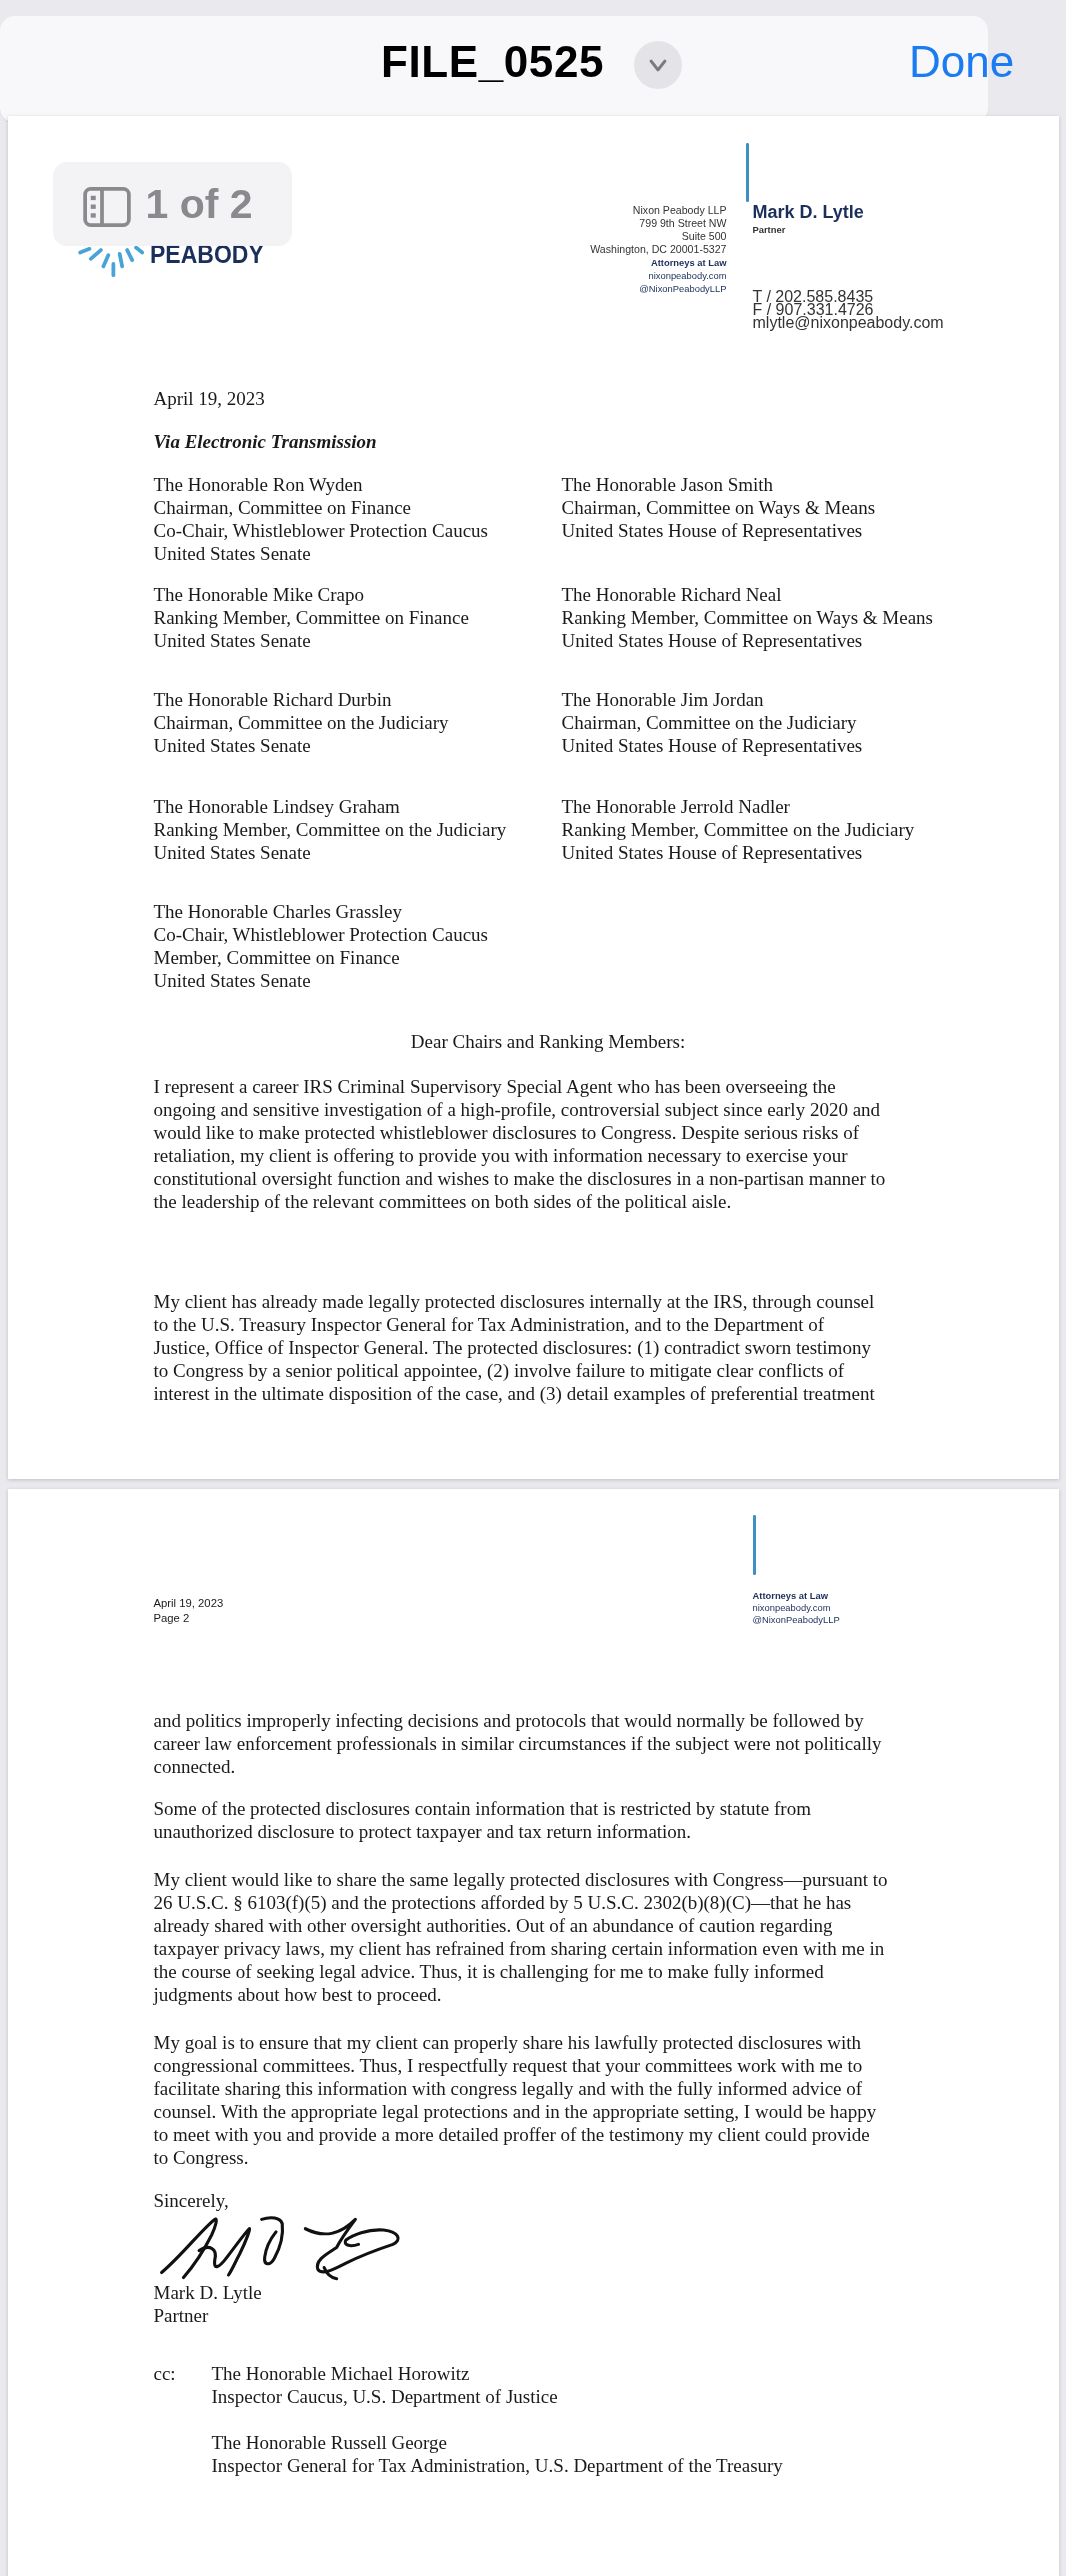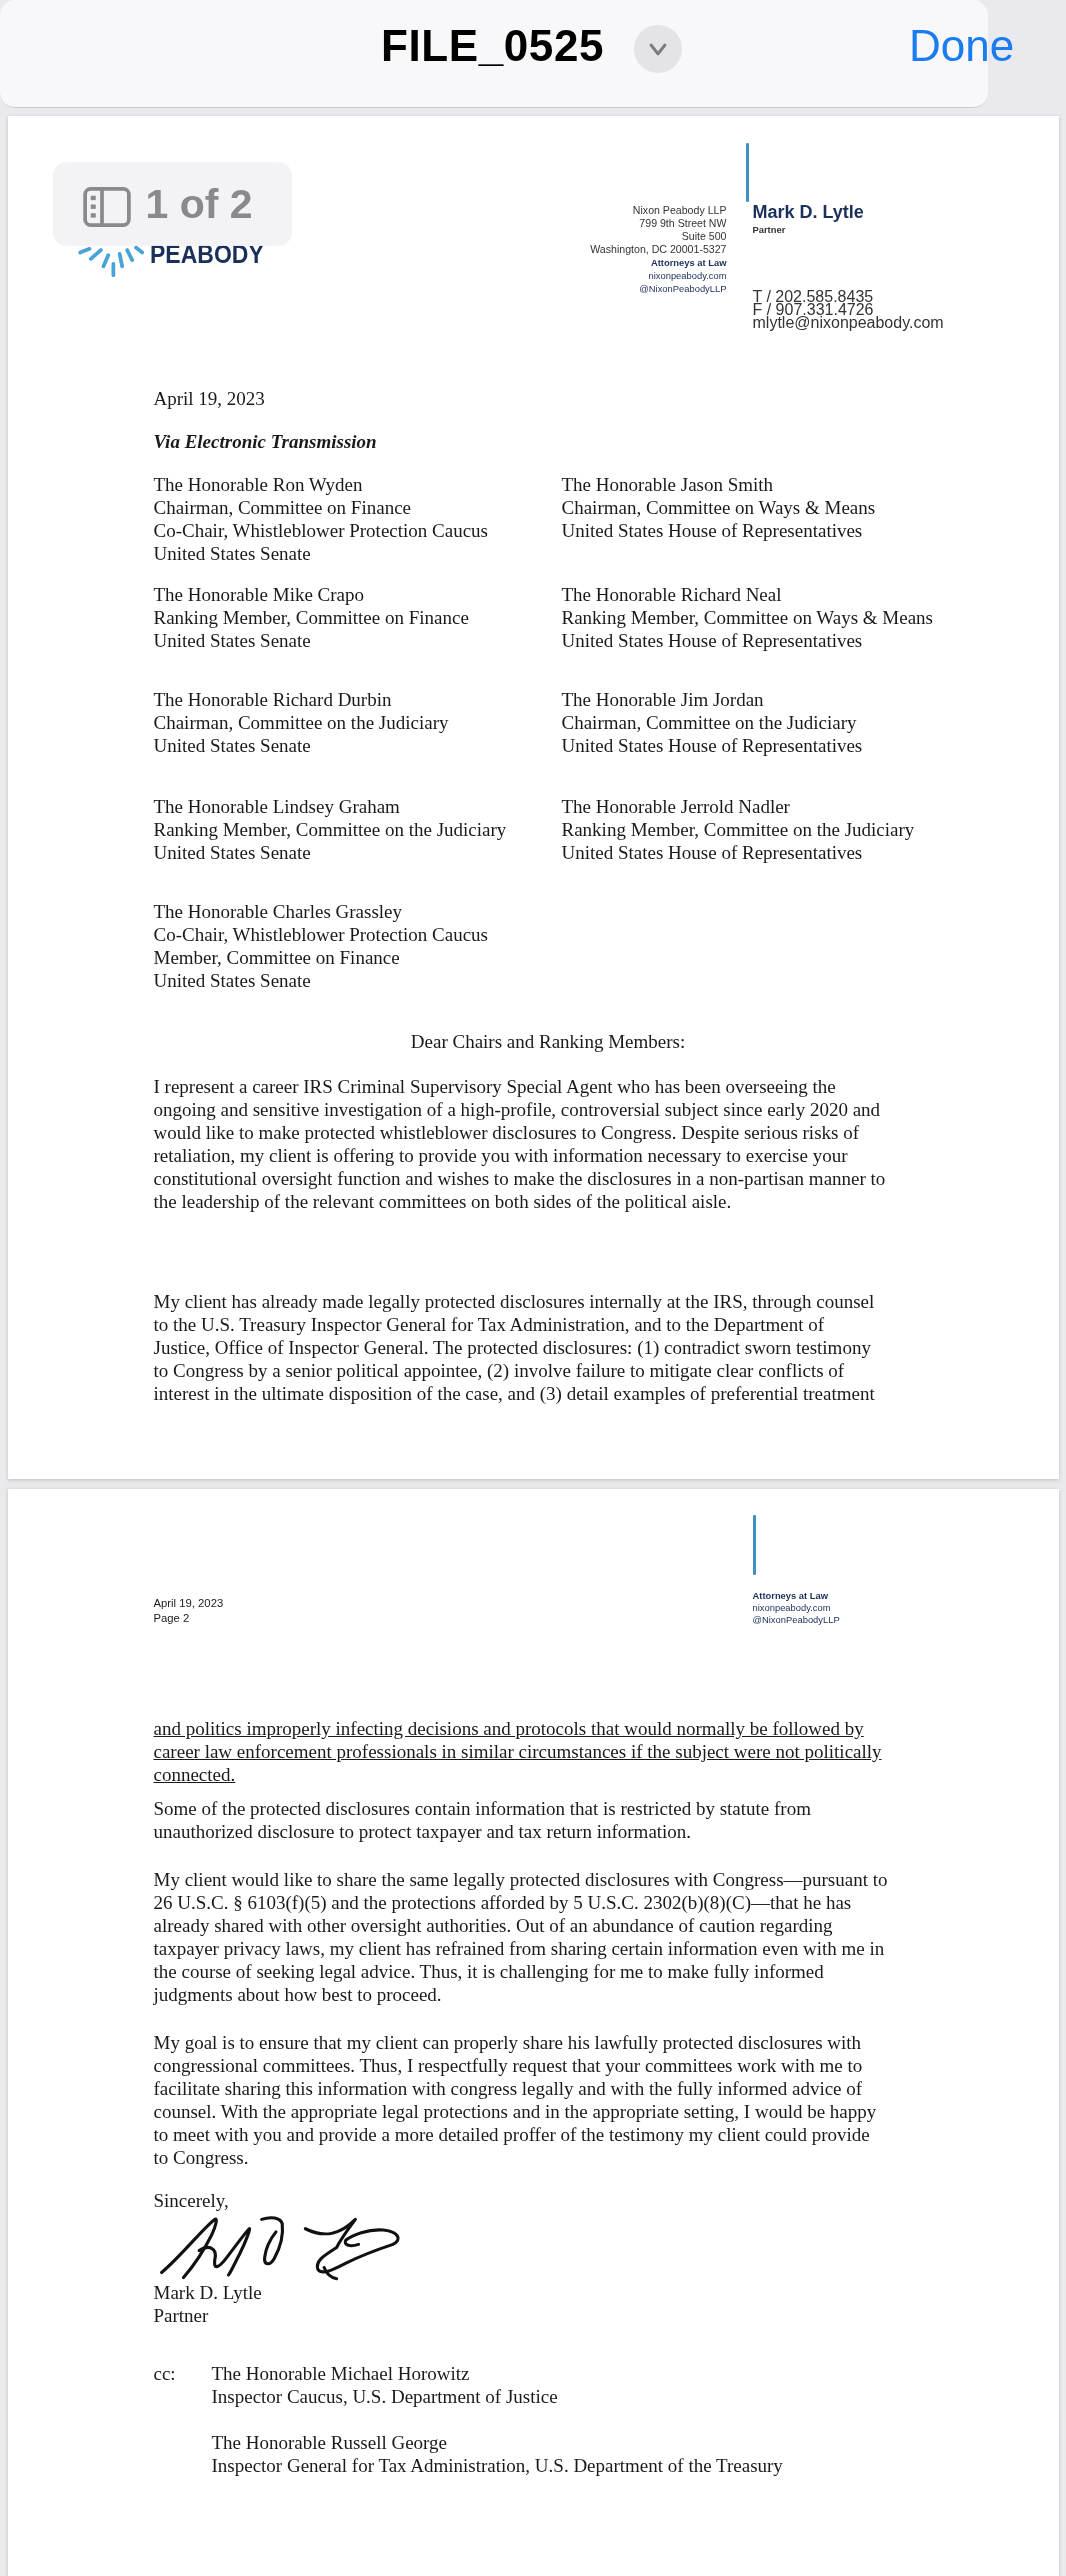--- a/index.html
+++ b/index.html
@@ -1,20 +1,20 @@
 <!DOCTYPE html>
 <html style="font-size:10px"><head>
 <meta charset="utf-8">
 <style>
   * { box-sizing: border-box; margin: 0; padding: 0; }
   html, body { width: 1066px; height: 2576px; overflow: hidden; background: #e9e9ee; }
   body { position: relative; font-family: "Liberation Serif", serif; color: #1a1a1a; }
 
   
-  .navbar { position: absolute; left: 0; top: 0; width: 988px; height: 108px; background: #f8f8fa; border-bottom: 1.3px solid #c9c9ce; border-radius: 15px; }
+  .navbar { position: absolute; left: 0; top: 16px; width: 988px; height: 108px; background: #f8f8fa; border-bottom: 1.3px solid #c9c9ce; border-radius: 15px; }
   .nav-title { position: absolute; top: 21px; left: 381px; font-family: "Liberation Sans", sans-serif; font-size: 44px; font-weight: 700; letter-spacing: 0.6px; color: #000; }
   .nav-chevron { position: absolute; top: 25px; left: 634px; width: 48px; height: 48px; border-radius: 24px; background: #e4e4e8; }
   .nav-chevron svg { position: absolute; left: 13.8px; top: 15px; }
   .nav-done { position: absolute; top: 21px; left: 909px; font-family: "Liberation Sans", sans-serif; font-size: 44px; font-weight: 500; color: #1a7cf0; cursor: pointer; }
 
   
   .page { position: absolute; left: 7.5px; width: 1051px; background: #fff; box-shadow: 0 1.3px 3.8px rgba(0,0,0,0.18); }
   #page1 { top: 116px; height: 1363px; }
   #page2 { top: 1489px; height: 1102px; }
 
@@ -202,21 +202,21 @@
   <div class="p2-date">
     <div>April 19, 2023</div>
     <div>Page 2</div>
   </div>
   <div class="p2-right">
     <div class="navy">Attorneys at Law</div>
     <div class="navy-l">nixonpeabody.com</div>
     <div class="navy-l">@NixonPeabodyLLP</div>
   </div>
 
-  <div class="para body-text" style="top:228px;text-decoration:underline;">
+  <div class="para body-text" style="top:220px;">
     <div>and politics improperly infecting decisions and protocols that would normally be followed by</div>
     <div>career law enforcement professionals in similar circumstances if the subject were not politically</div>
     <div>connected.</div>
   </div>
 
   <div class="para body-text" style="top:308px;">
     <div>Some of the protected disclosures contain information that is restricted by statute from</div>
     <div>unauthorized disclosure to protect taxpayer and tax return information.</div>
   </div>
 

